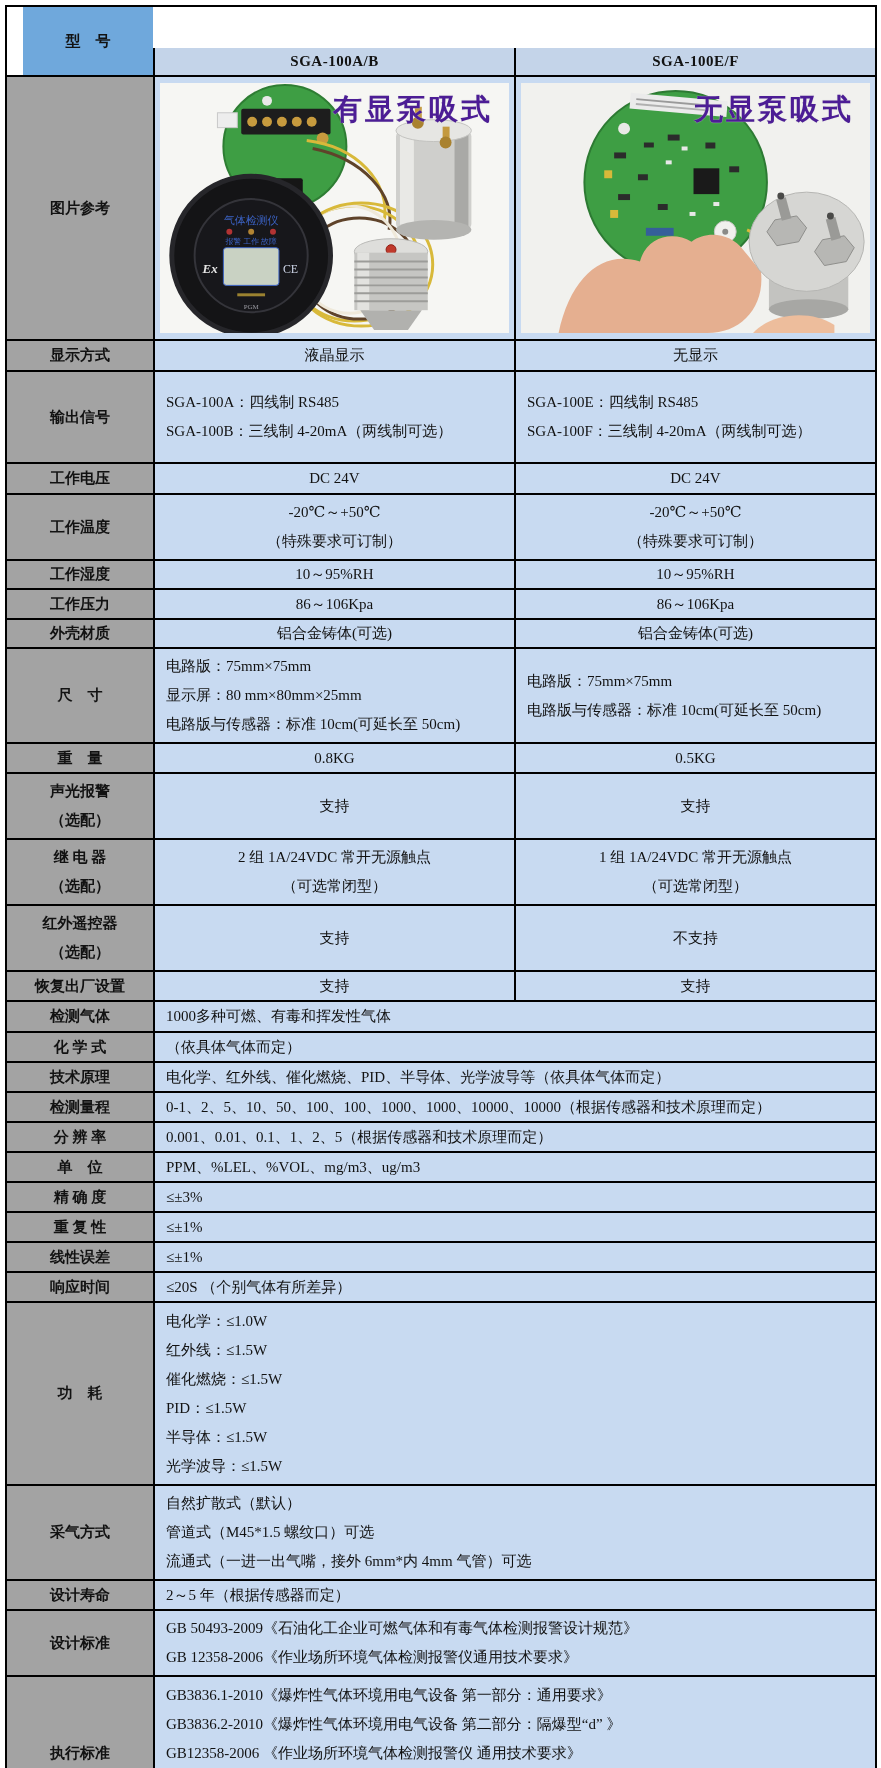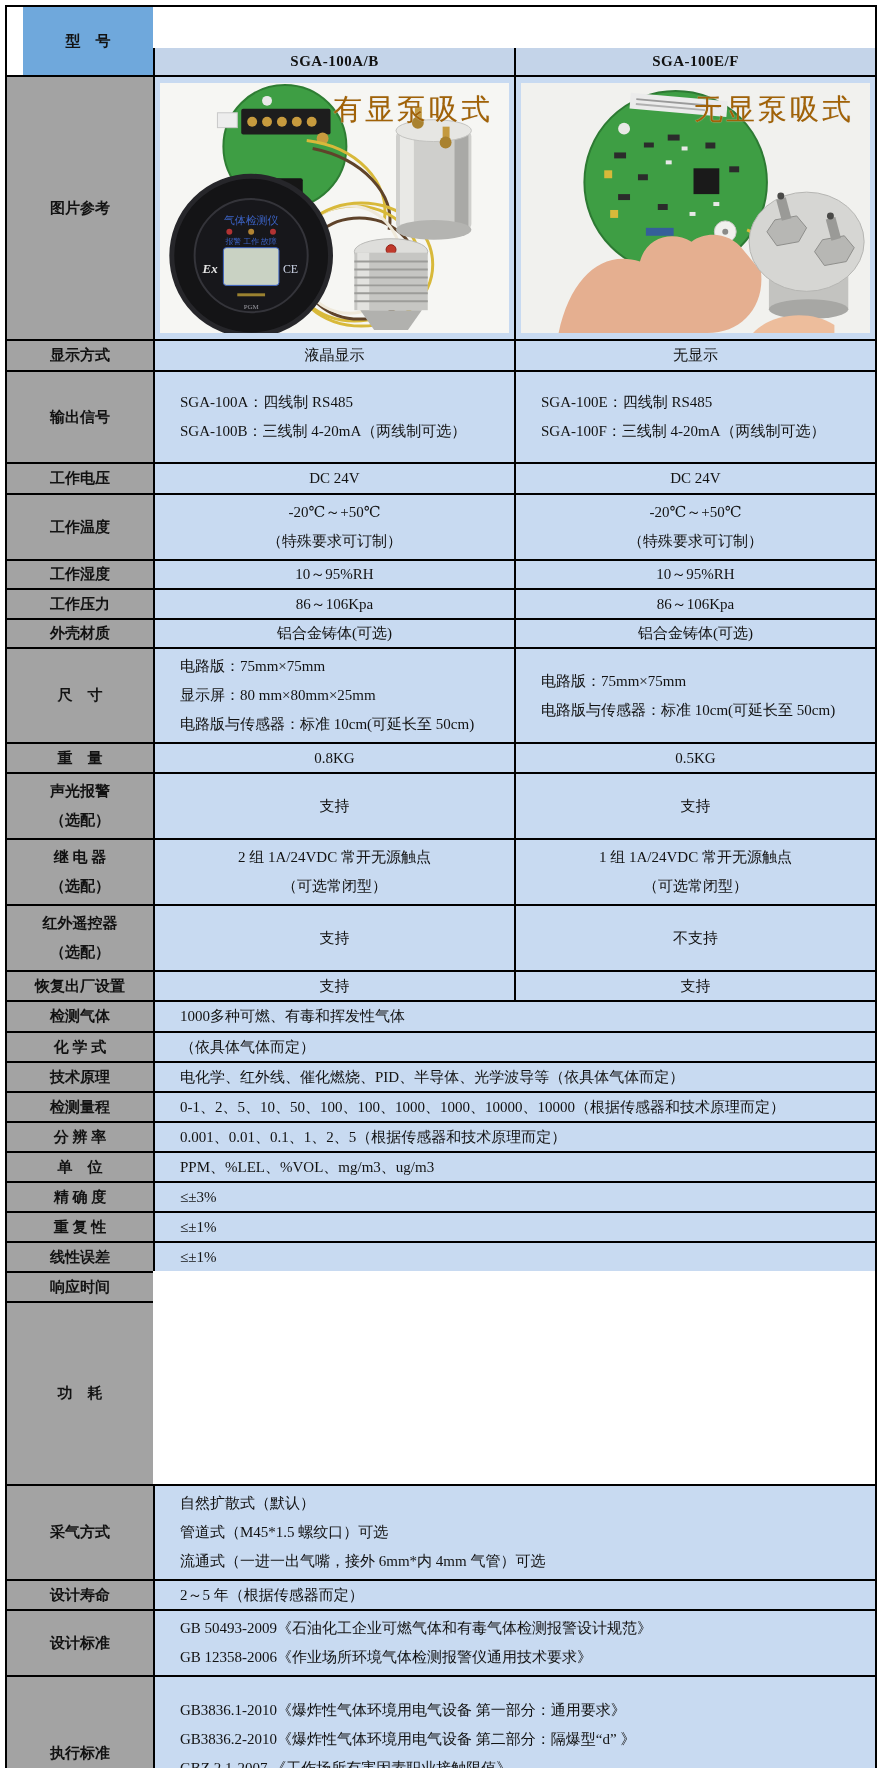--- a/index.html
+++ b/index.html
@@ -21,29 +21,29 @@
     border-left:2px solid #000;
     background:#C8DAF1;
     display:flex; flex-direction:column; justify-content:center; align-items:center;
     text-align:center; font-size:15px; line-height:21px; padding:3px 8px;
     min-width:0;
   }
   .cell:first-child { border-left:none; }
   .lbl { background:#a3a3a3; font-weight:bold; }
   .hdr { background:#6FA8DC;margin-left:16px; }
   .mdl { background:#C4D4E9; font-weight:bold; letter-spacing:.5px;margin-top:41px; }
-  .left { align-items:flex-start; text-align:left; padding-left:25px; padding-right:6px; }
+  .left { align-items:flex-start; text-align:left; padding-left:11px; padding-right:6px; }
   .ln { line-height:29px; white-space:nowrap; }
   .lbl .ln { white-space:normal; }
   .photo-cell { padding:6px 5px; }
   .photo { position:relative; flex:1; align-self:stretch; background:#f5f5f2; overflow:hidden; }
   .photo svg { position:absolute; inset:0; width:100%; height:100%; }
   .watermark {
     position:absolute; top:16px; right:16px;
-    font-size:29px; color:#a16207; letter-spacing:3px; font-weight:normal;
+    font-size:29px; color:#4c1d95; letter-spacing:3px; font-weight:bold;
     text-shadow:0 0 1px #d5d5d5;
   }
 </style>
 </head>
 <body>
 
 <div class="spec-table">
 
   <div class="row" style="min-height:28px">
     <div class="cell lbl hdr">型　号</div>
@@ -329,24 +329,33 @@
     <div class="cell left">≤±1%</div>
   </div>
 
   <div class="row full" style="min-height:30px">
     <div class="cell lbl">线性误差</div>
     <div class="cell left">≤±1%</div>
   </div>
 
   <div class="row full" style="min-height:30px">
     <div class="cell lbl">响应时间</div>
+    <div class="cell left">≤20S （个别气体有所差异）</div>
   </div>
 
   <div class="row full" style="min-height:183px">
     <div class="cell lbl">功　耗</div>
+    <div class="cell left">
+      <div class="ln">电化学：≤1.0W</div>
+      <div class="ln">红外线：≤1.5W</div>
+      <div class="ln">催化燃烧：≤1.5W</div>
+      <div class="ln">PID：≤1.5W</div>
+      <div class="ln">半导体：≤1.5W</div>
+      <div class="ln">光学波导：≤1.5W</div>
+    </div>
   </div>
 
   <div class="row full" style="min-height:88px">
     <div class="cell lbl">采气方式</div>
     <div class="cell left">
       <div class="ln">自然扩散式（默认）</div>
       <div class="ln">管道式（M45*1.5 螺纹口）可选</div>
       <div class="ln">流通式（一进一出气嘴，接外 6mm*内 4mm 气管）可选</div>
     </div>
   </div>
@@ -362,18 +371,19 @@
       <div class="ln">GB 50493-2009《石油化工企业可燃气体和有毒气体检测报警设计规范》</div>
       <div class="ln">GB 12358-2006《作业场所环境气体检测报警仪通用技术要求》</div>
     </div>
   </div>
 
   <div class="row full" style="min-height:155px">
     <div class="cell lbl">执行标准</div>
     <div class="cell left">
       <div class="ln">GB3836.1-2010《爆炸性气体环境用电气设备 第一部分：通用要求》</div>
       <div class="ln">GB3836.2-2010《爆炸性气体环境用电气设备 第二部分：隔爆型“d” 》</div>
+      <div class="ln">GB12358-2006 《作业场所环境气体检测报警仪 通用技术要求》</div>
       <div class="ln">GBZ 2.1-2007 《工作场所有害因素职业接触限值》</div>
       <div class="ln">Q/SGA 01-2014《深国安电子科技有限公司企业执行标准》</div>
     </div>
   </div>
 
 </div>
 
 </body></html>

